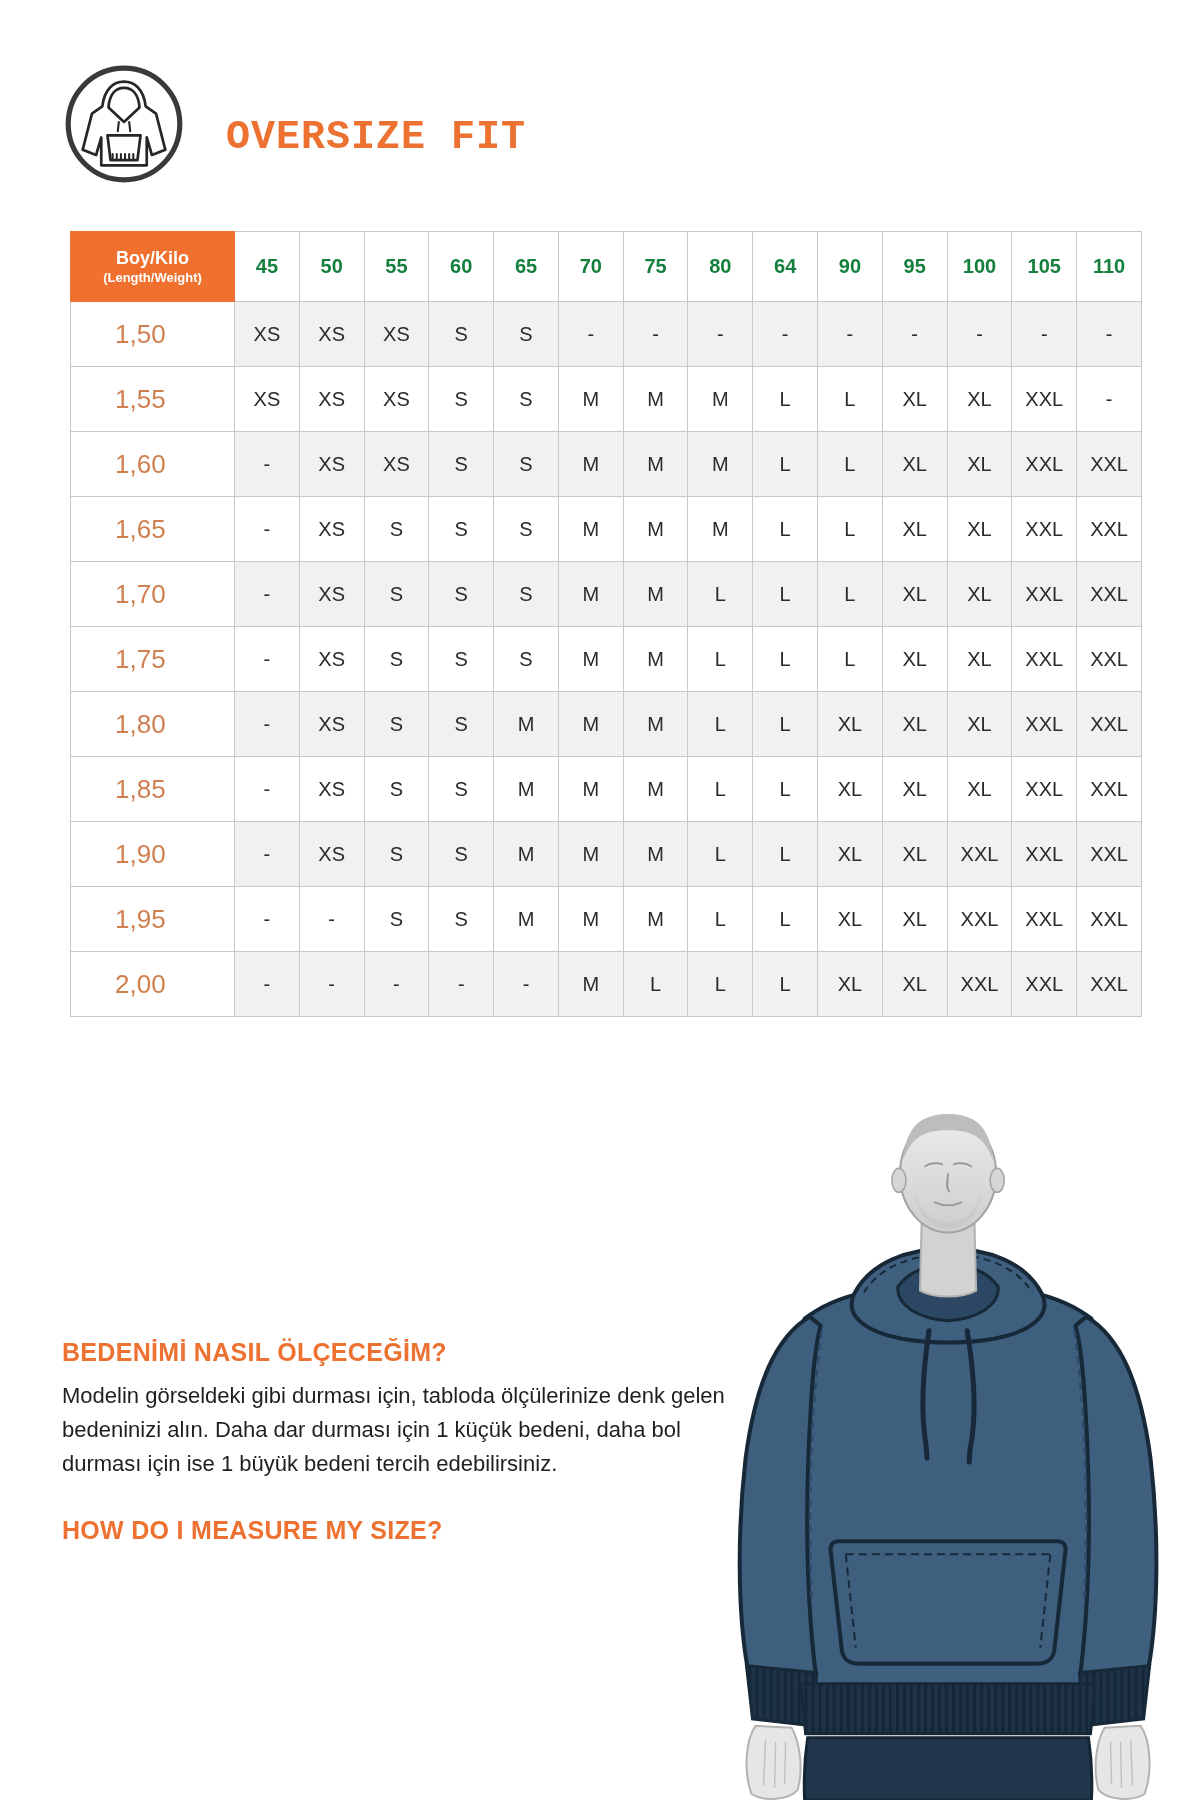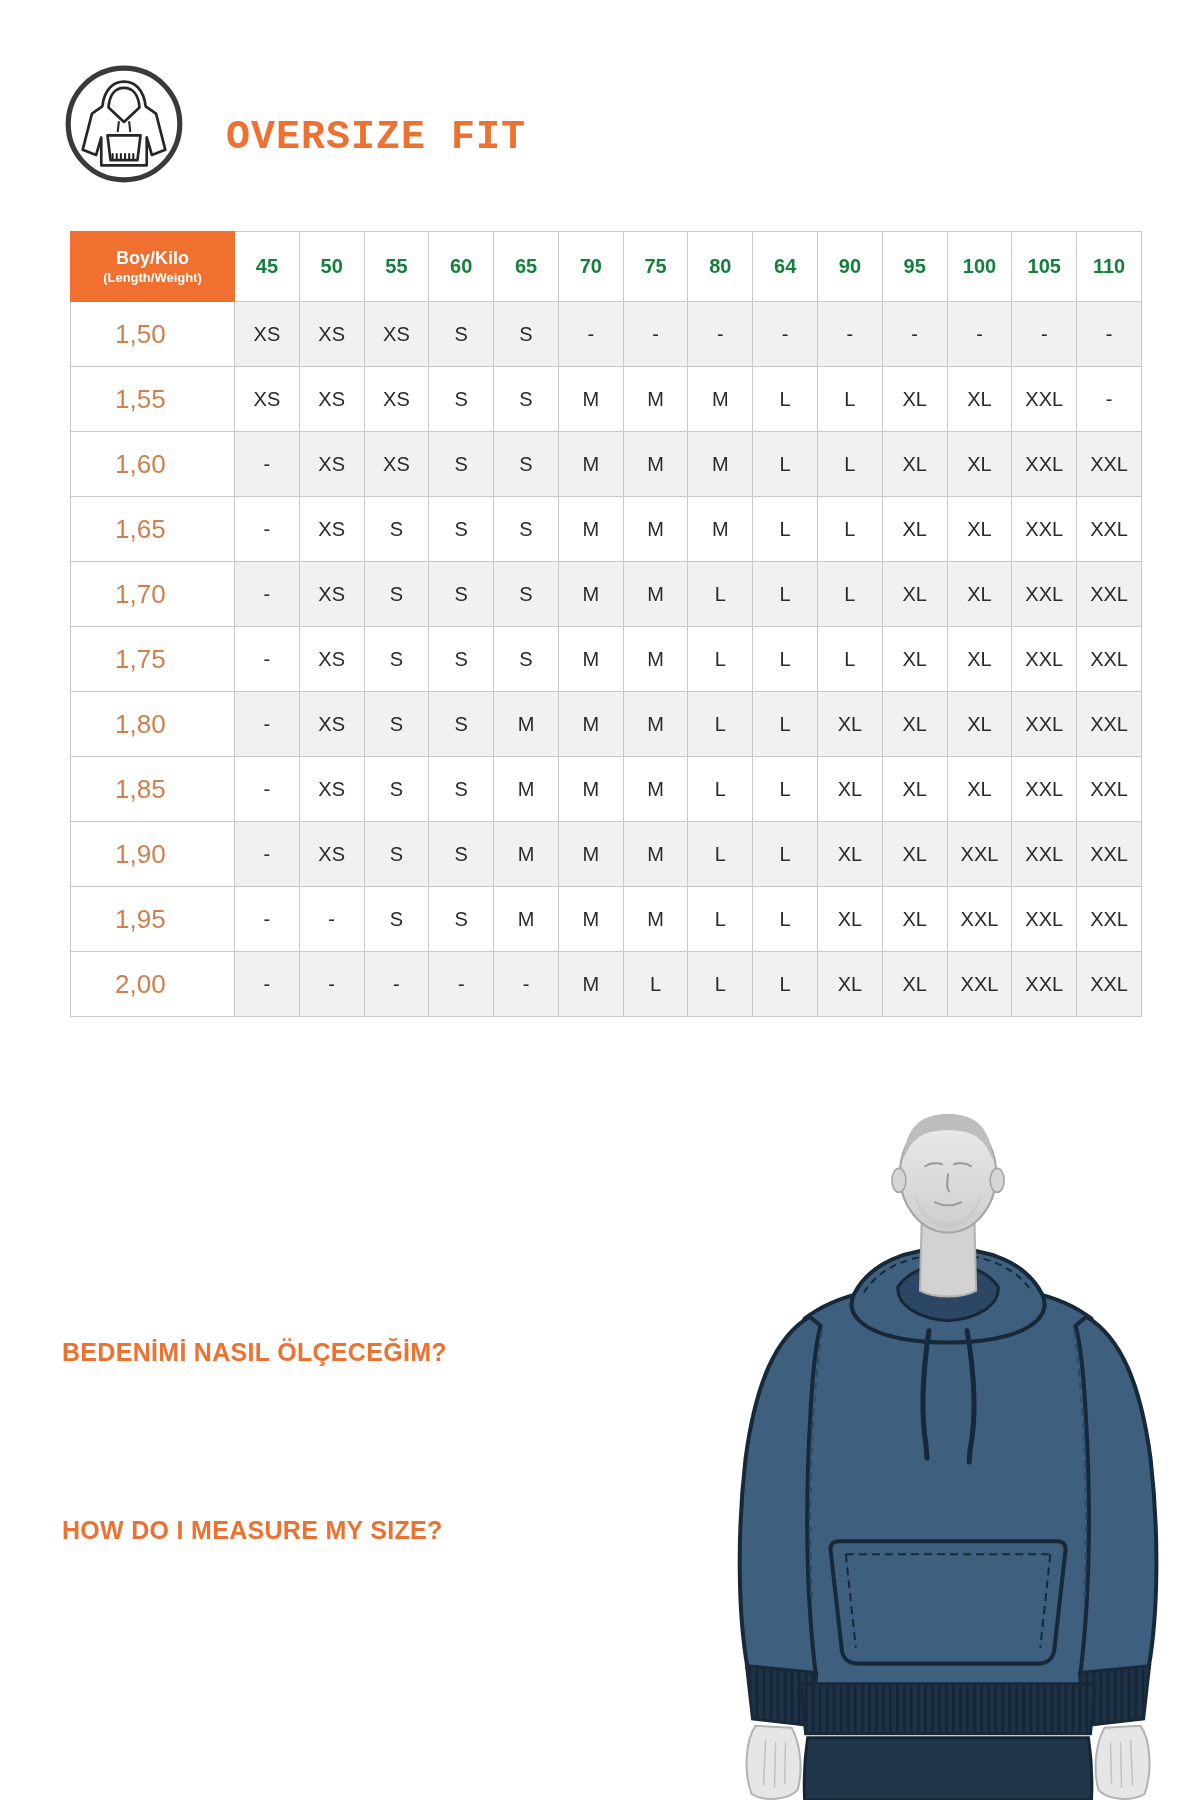--- a/index.html
+++ b/index.html
@@ -281,20 +281,21 @@
         <td class="size-cell">XL</td>
         <td class="size-cell">XXL</td>
         <td class="size-cell">XXL</td>
         <td class="size-cell">XXL</td>
       </tr>
     </tbody>
 </table>
 
 <section class="info info-tr">
   <h2>BEDENİMİ NASIL ÖLÇECEĞİM?</h2>
+  <p>Modelin görseldeki gibi durması için, tabloda ölçülerinize denk gelen bedeninizi alın. Daha dar durması için 1 küçük bedeni, daha bol durması için ise 1 büyük bedeni tercih edebilirsiniz.</p>
 </section>
 
 <section class="info info-en">
   <h2>HOW DO I MEASURE MY SIZE?</h2>
 </section>
 
 <svg class="figure" viewBox="0 0 540 720" aria-hidden="true">
   <defs>
     <pattern id="rib" patternUnits="userSpaceOnUse" width="7" height="60">
       <rect width="7" height="60" fill="#1F3347"></rect>

